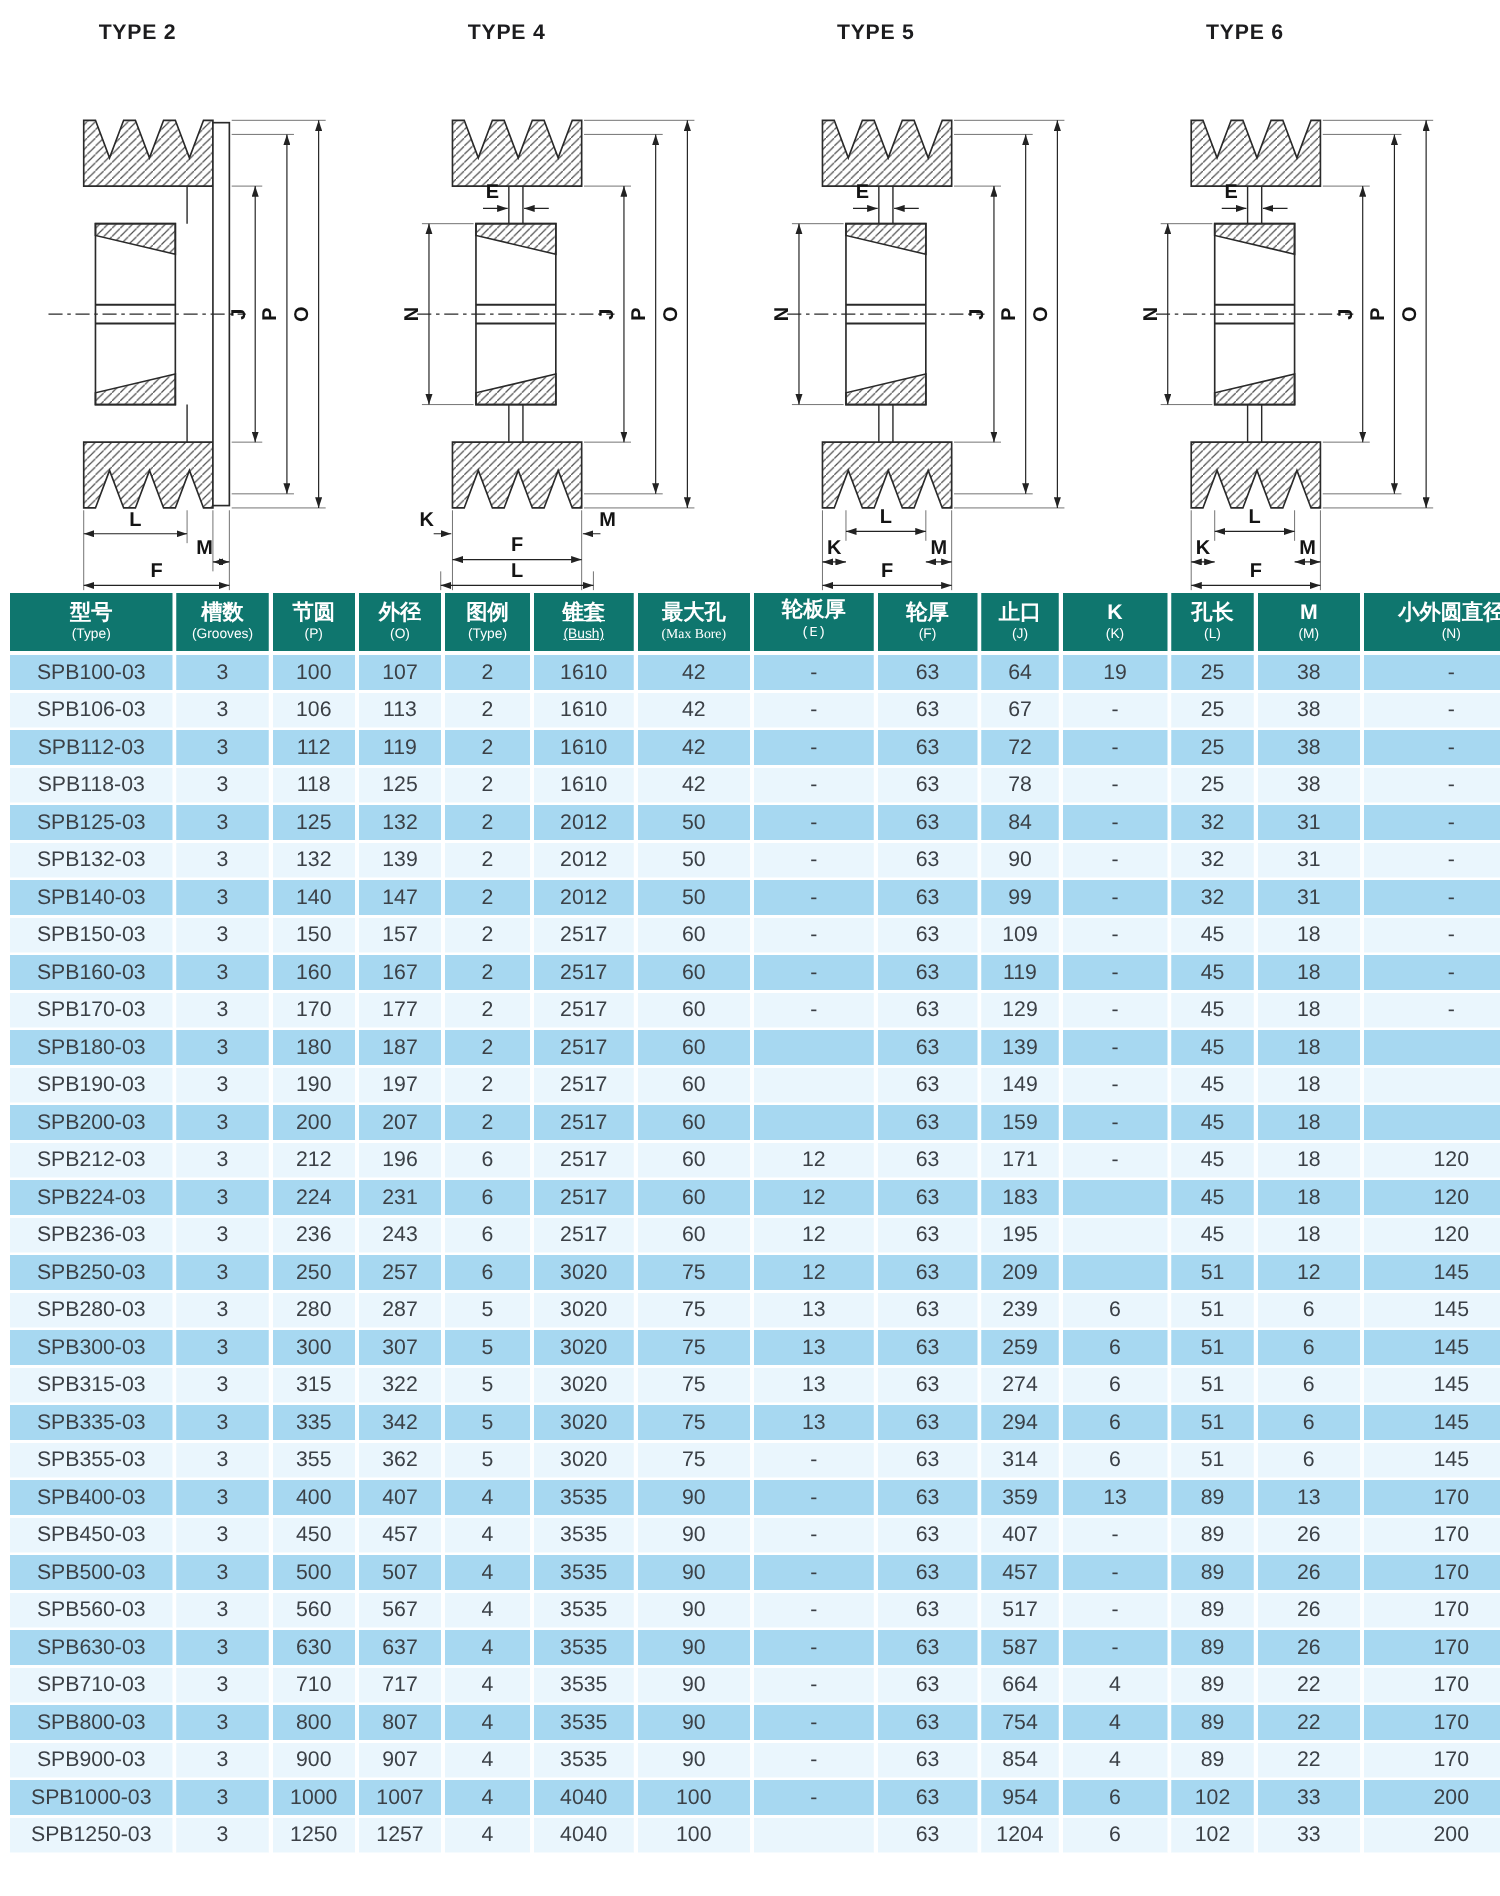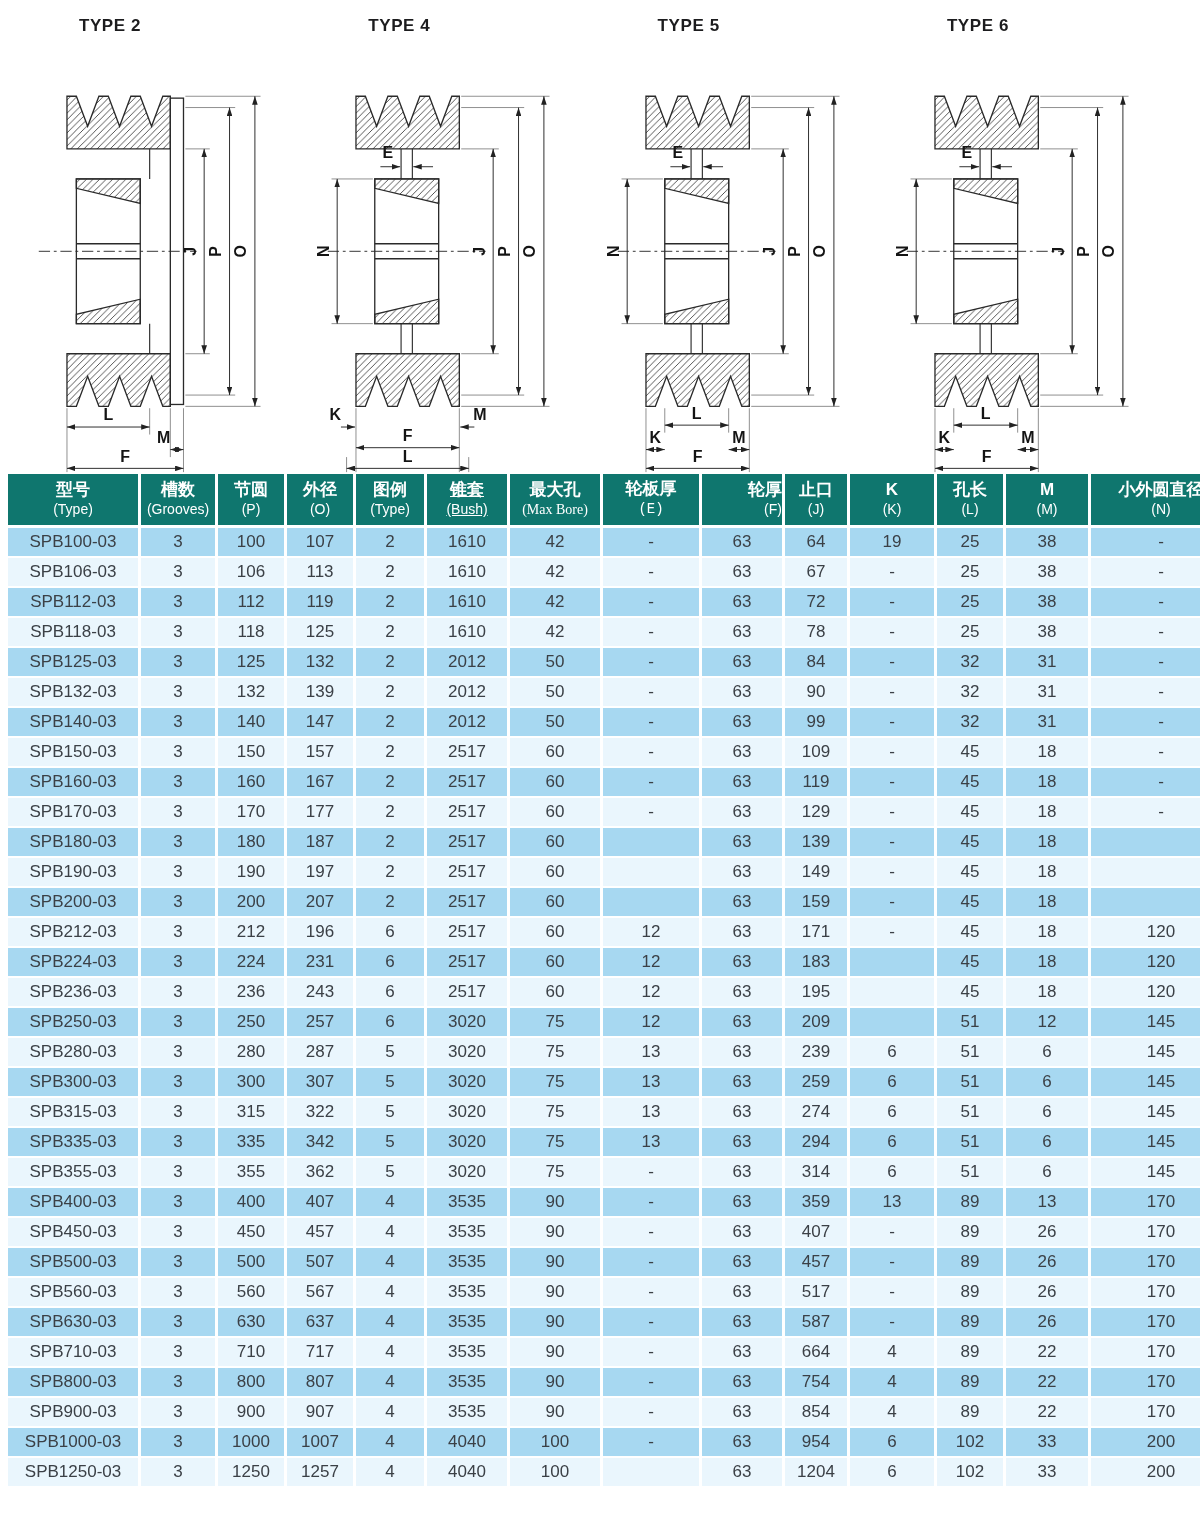--- a/index.html
+++ b/index.html
@@ -3,39 +3,39 @@
 <meta charset="utf-8">
 <style>
   html,body{margin:0;padding:0;}
   body{
     width:1200px;height:1517px;background:#ffffff;overflow:hidden;
     font-family:"Liberation Sans","DejaVu Sans",sans-serif;
   }
   
   .diagrams{
     display:flex;justify-content:space-between;
-    padding:6px 28px 0 16px;height:474px;box-sizing:border-box;
+    padding:6px 10px 0 16px;height:474px;box-sizing:border-box;
   }
   .diagram{width:288px;}
   .dia-title{
     font-weight:bold;font-size:17px;color:#1c1c1e;letter-spacing:.6px;
     text-align:center;padding-right:100px;margin:10px 0 0 0;height:22px;
   }
   svg.drawing{display:block;}
   
   .table-wrap{padding:0 8px;}
   table{
     border-collapse:collapse;table-layout:fixed;width:1184px;
   }
   th{
     background:#0f766e;color:#ffffff;font-size:17px;font-weight:bold;
     padding:5px 0 6px 0;border-right:3px solid #fff;border-bottom:3px solid #fff;
     line-height:1.25;vertical-align:middle;overflow:hidden;white-space:nowrap;
   }
-  th .sub{display:block;font-size:14px;font-weight:normal;margin-top:1px;}
+  th .sub{display:block;font-size:11px;font-weight:normal;margin-top:1px;}
   td{
     height:28px;text-align:center;font-size:17px;color:#3b4046;
     border-right:3px solid #fff;border-bottom:2px solid #fff;
     padding:0;overflow:hidden;white-space:nowrap;
   }
   th:last-child,td:last-child{border-right:none;}
   tr.odd  td{background:#A7D8F1;}
   tr.even td{background:#EAF6FD;}
 </style>
 </head>
@@ -263,21 +263,21 @@
     <thead>
       <tr id="headRow">
           <th style="width: 130px;"><span>型号</span><span class="sub">(Type)</span></th>
           <th style="width: 74px;"><span>槽数</span><span class="sub">(Grooves)</span></th>
           <th style="width: 66px;"><span>节圆</span><span class="sub">(P)</span></th>
           <th style="width: 66px;"><span>外径</span><span class="sub">(O)</span></th>
           <th style="width: 68px; margin-top: 27px;"><span>图例</span><span class="sub">(Type)</span></th>
           <th style="width: 80px; text-decoration: underline;"><span>锥套</span><span class="sub">(Bush)</span></th>
           <th style="width: 90px; font-family: Liberation Serif, serif;"><span>最大孔</span><span class="sub">(Max Bore)</span></th>
           <th style="width: 96px; font-family: Liberation Mono, monospace;"><span>轮板厚</span><span class="sub">(E)</span></th>
-          <th style="width: 80px; text-align: right;"><span>轮厚</span><span class="sub">(F)</span></th>
+          <th style="width: 80px;"><span>轮厚</span><span class="sub">(F)</span></th>
           <th style="width: 62px;"><span>止口</span><span class="sub">(J)</span></th>
           <th style="width: 84px;"><span>K</span><span class="sub">(K)</span></th>
           <th style="width: 66px;"><span>孔长</span><span class="sub">(L)</span></th>
           <th style="width: 82px;"><span>M</span><span class="sub">(M)</span></th>
           <th style="width: 140px;"><span>小外圆直径</span><span class="sub">(N)</span></th>
         </tr>
     </thead>
     <tbody id="bodyRows">
         <tr class="odd">
           <td>SPB100-03</td>

